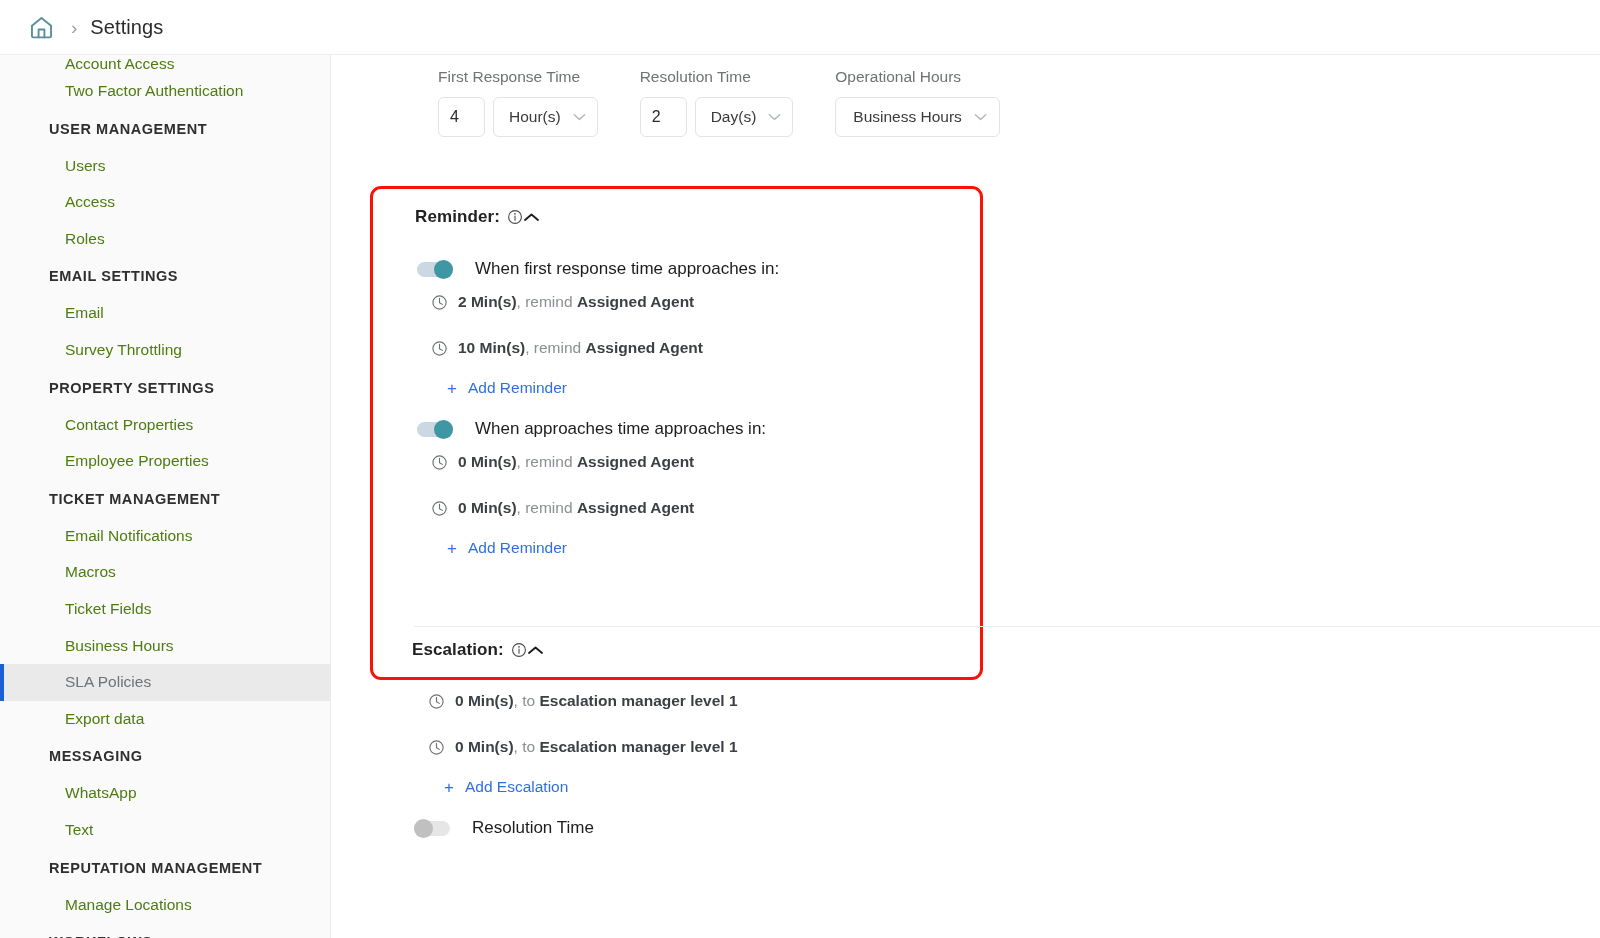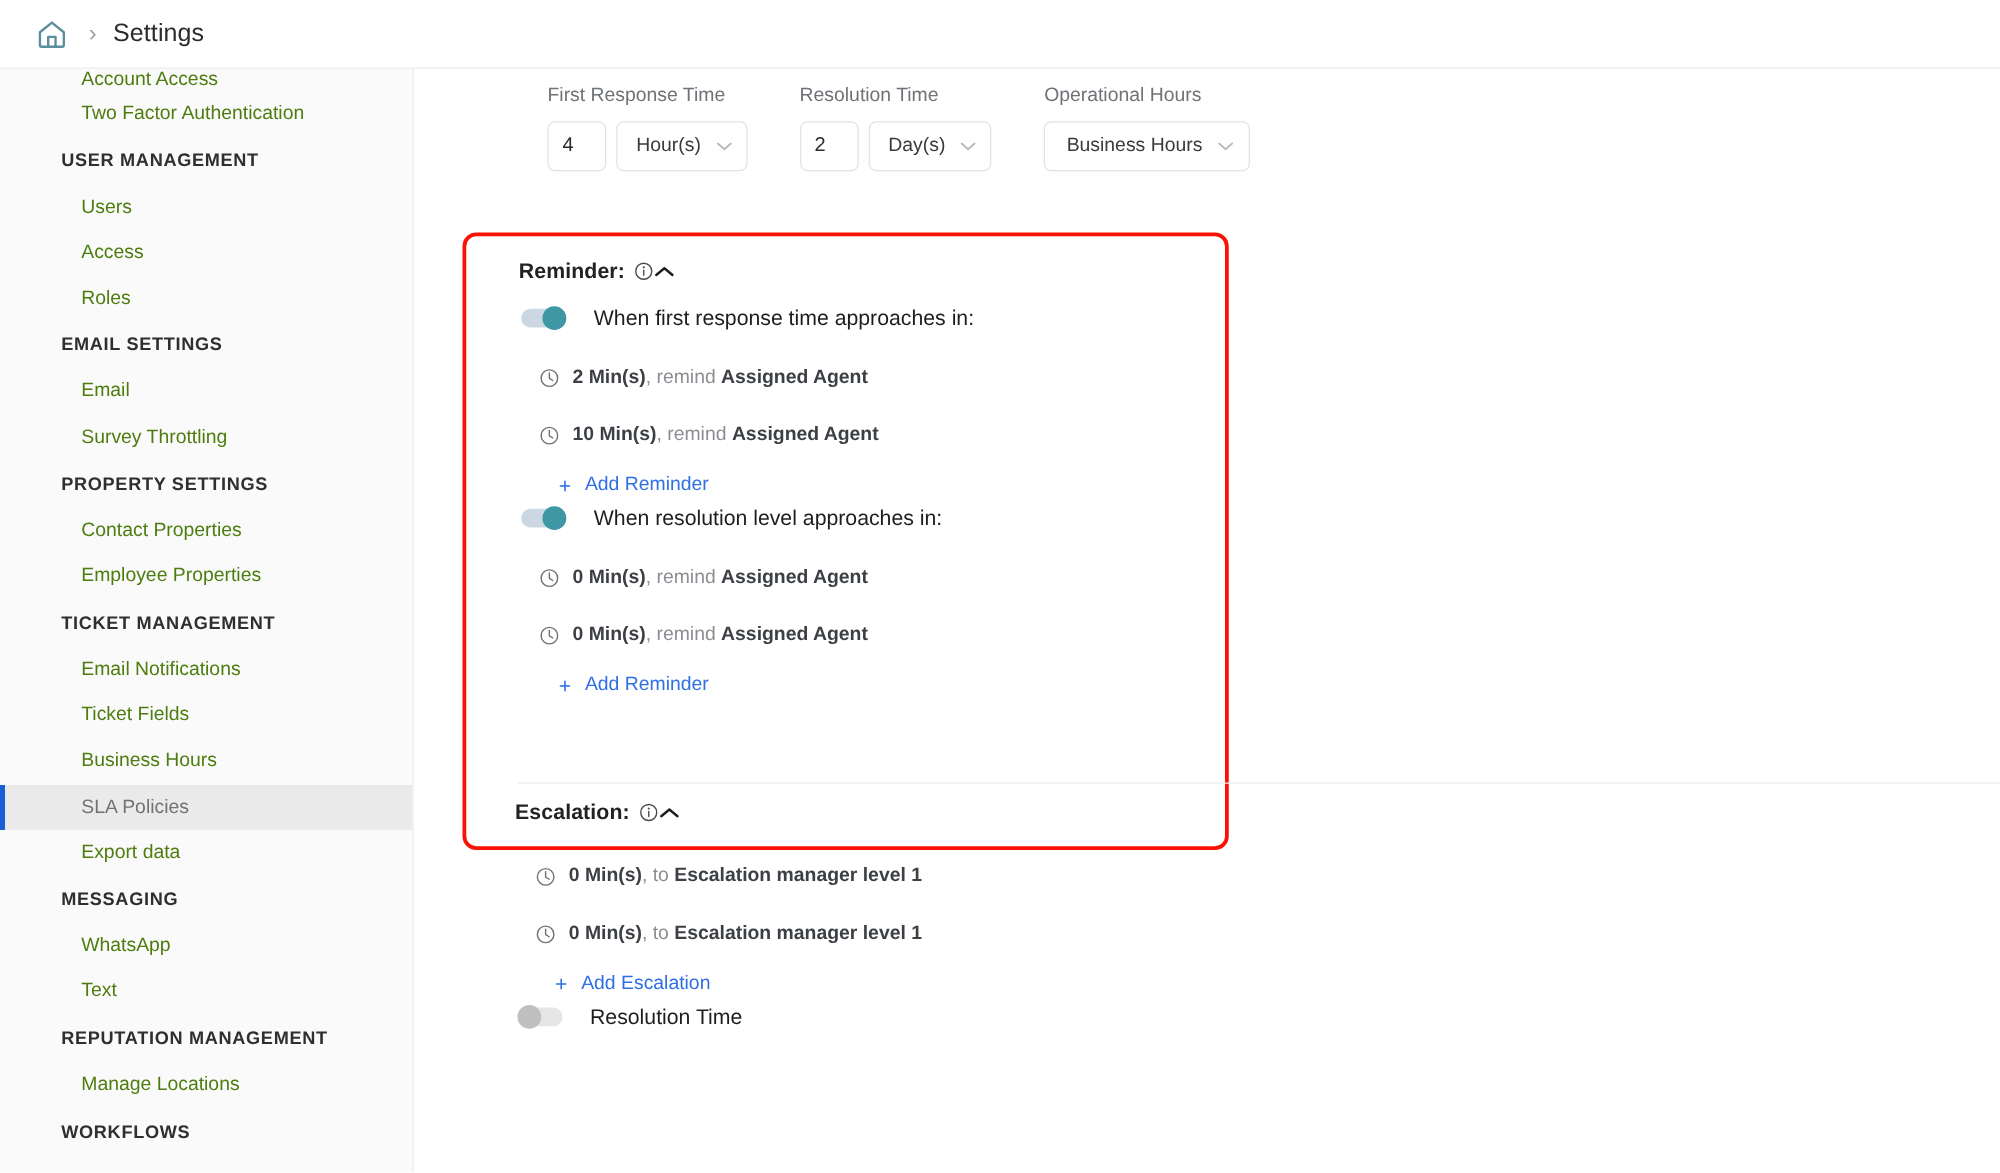--- a/index.html
+++ b/index.html
@@ -102,21 +102,21 @@
     padding: 0 26px 0 42px; height: 56px;
   }
   .section-title {
     font-size: 17px; font-weight: 700; color: #222; letter-spacing: .1px;
   }
   .info-icon { width: 16px; height: 16px; display: block; margin-left: 7px; }
   .chevron-up { margin-left: auto; width: 17px; height: 11px; display: block; }
 
   .rule-group { padding-left: 44px; }
 
-  .toggle-row { display: flex; align-items: flex-start; height: 34px; }
+  .toggle-row { display: flex; align-items: flex-end; height: 34px; }
   .toggle {
     position: relative; width: 36px; height: 19px; flex: none;
   }
   .toggle .track {
     position: absolute; left: 0; top: 2px;
     width: 36px; height: 15px; border-radius: 8px;
   }
   .toggle .knob {
     position: absolute; top: 0; width: 19px; height: 19px; border-radius: 50%;
   }
@@ -176,20 +176,21 @@
       <div class="nav-item"><span>Access</span></div>
       <div class="nav-item"><span>Roles</span></div>
       <div class="nav-group"><span>EMAIL SETTINGS</span></div>
       <div class="nav-item"><span>Email</span></div>
       <div class="nav-item"><span>Survey Throttling</span></div>
       <div class="nav-group"><span>PROPERTY SETTINGS</span></div>
       <div class="nav-item"><span>Contact Properties</span></div>
       <div class="nav-item"><span>Employee Properties</span></div>
       <div class="nav-group"><span>TICKET MANAGEMENT</span></div>
       <div class="nav-item"><span>Email Notifications</span></div>
+      <div class="nav-item"><span>Macros</span></div>
       <div class="nav-item"><span>Ticket Fields</span></div>
       <div class="nav-item"><span>Business Hours</span></div>
       <div class="nav-item selected"><span>SLA Policies</span></div>
       <div class="nav-item"><span>Export data</span></div>
       <div class="nav-group"><span>MESSAGING</span></div>
       <div class="nav-item"><span>WhatsApp</span></div>
       <div class="nav-item"><span>Text</span></div>
       <div class="nav-group"><span>REPUTATION MANAGEMENT</span></div>
       <div class="nav-item"><span>Manage Locations</span></div>
       <div class="nav-group"><span>WORKFLOWS</span></div>
@@ -293,21 +294,21 @@
             <span class="add-plus">+</span>
             <span>Add Reminder</span>
           </div>
         </div>
         <div class="rule-group">
           <div class="toggle-row">
             <div class="toggle on">
               <span class="track"></span>
               <span class="knob"></span>
             </div>
-            <span class="toggle-label">When resolution level approaches in:</span>
+            <span class="toggle-label">When approaches time approaches in:</span>
           </div>
           <div class="rule-line">
             <span>
               <svg class="clock-icon" viewBox="0 0 18 18" fill="none" stroke="#6e7176" stroke-width="1.2">
   <circle cx="9" cy="9" r="7"></circle>
                 <polyline points="9,4.7 9,9.2 12,11" stroke-linecap="round" stroke-linejoin="round"></polyline>
               </svg>
             </span>
             <span class="rule-text"><b>0 Min(s)</b><span>, remind </span><b>Assigned Agent</b></span>
           </div>

